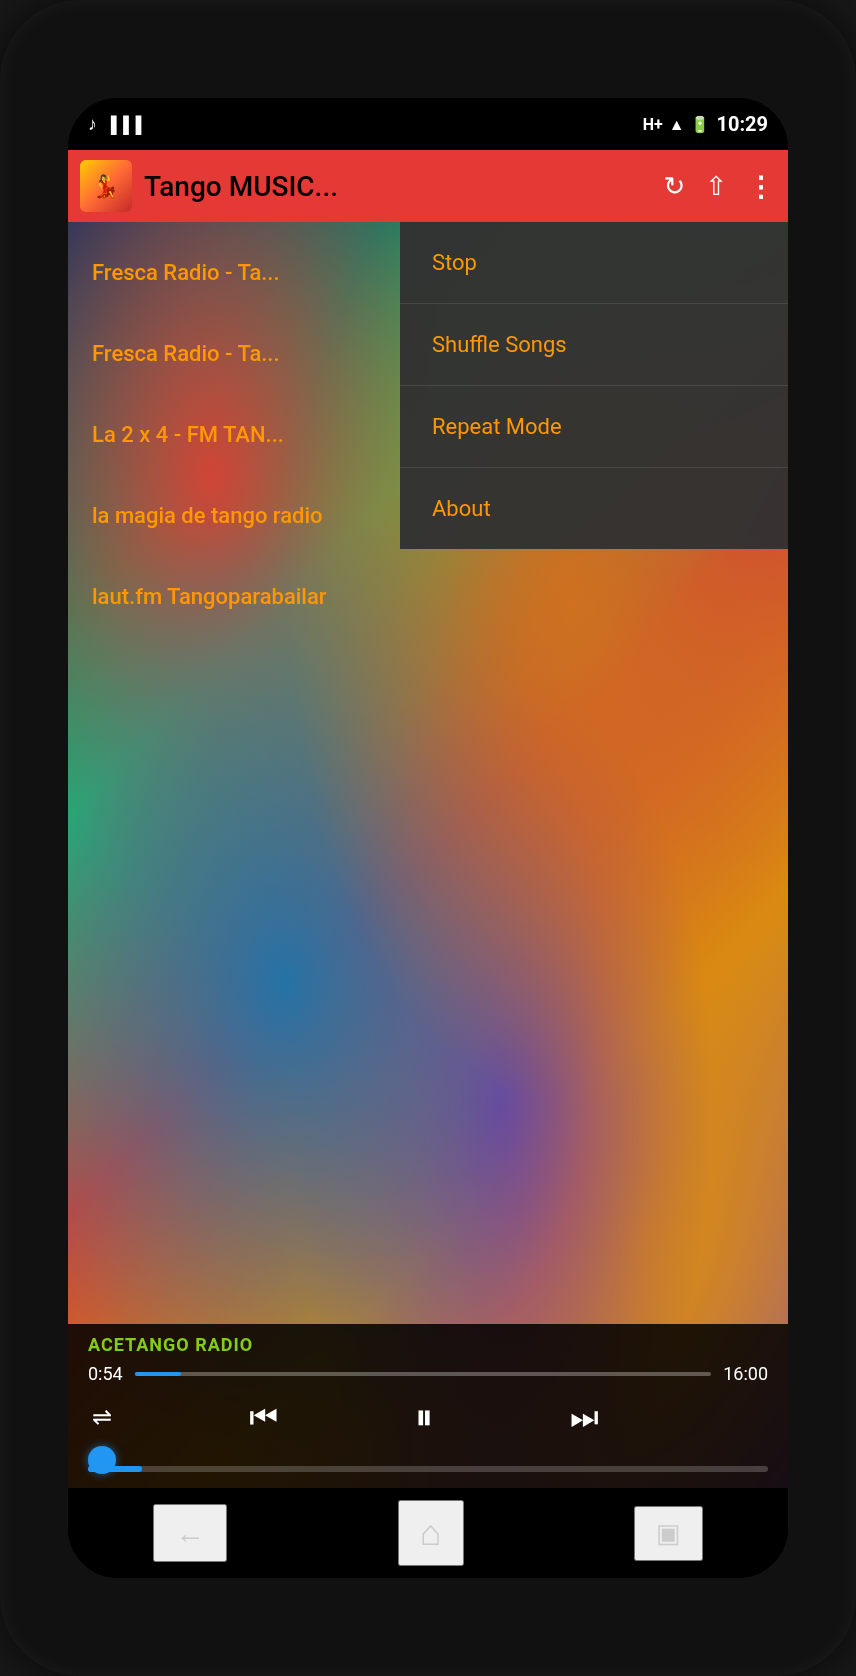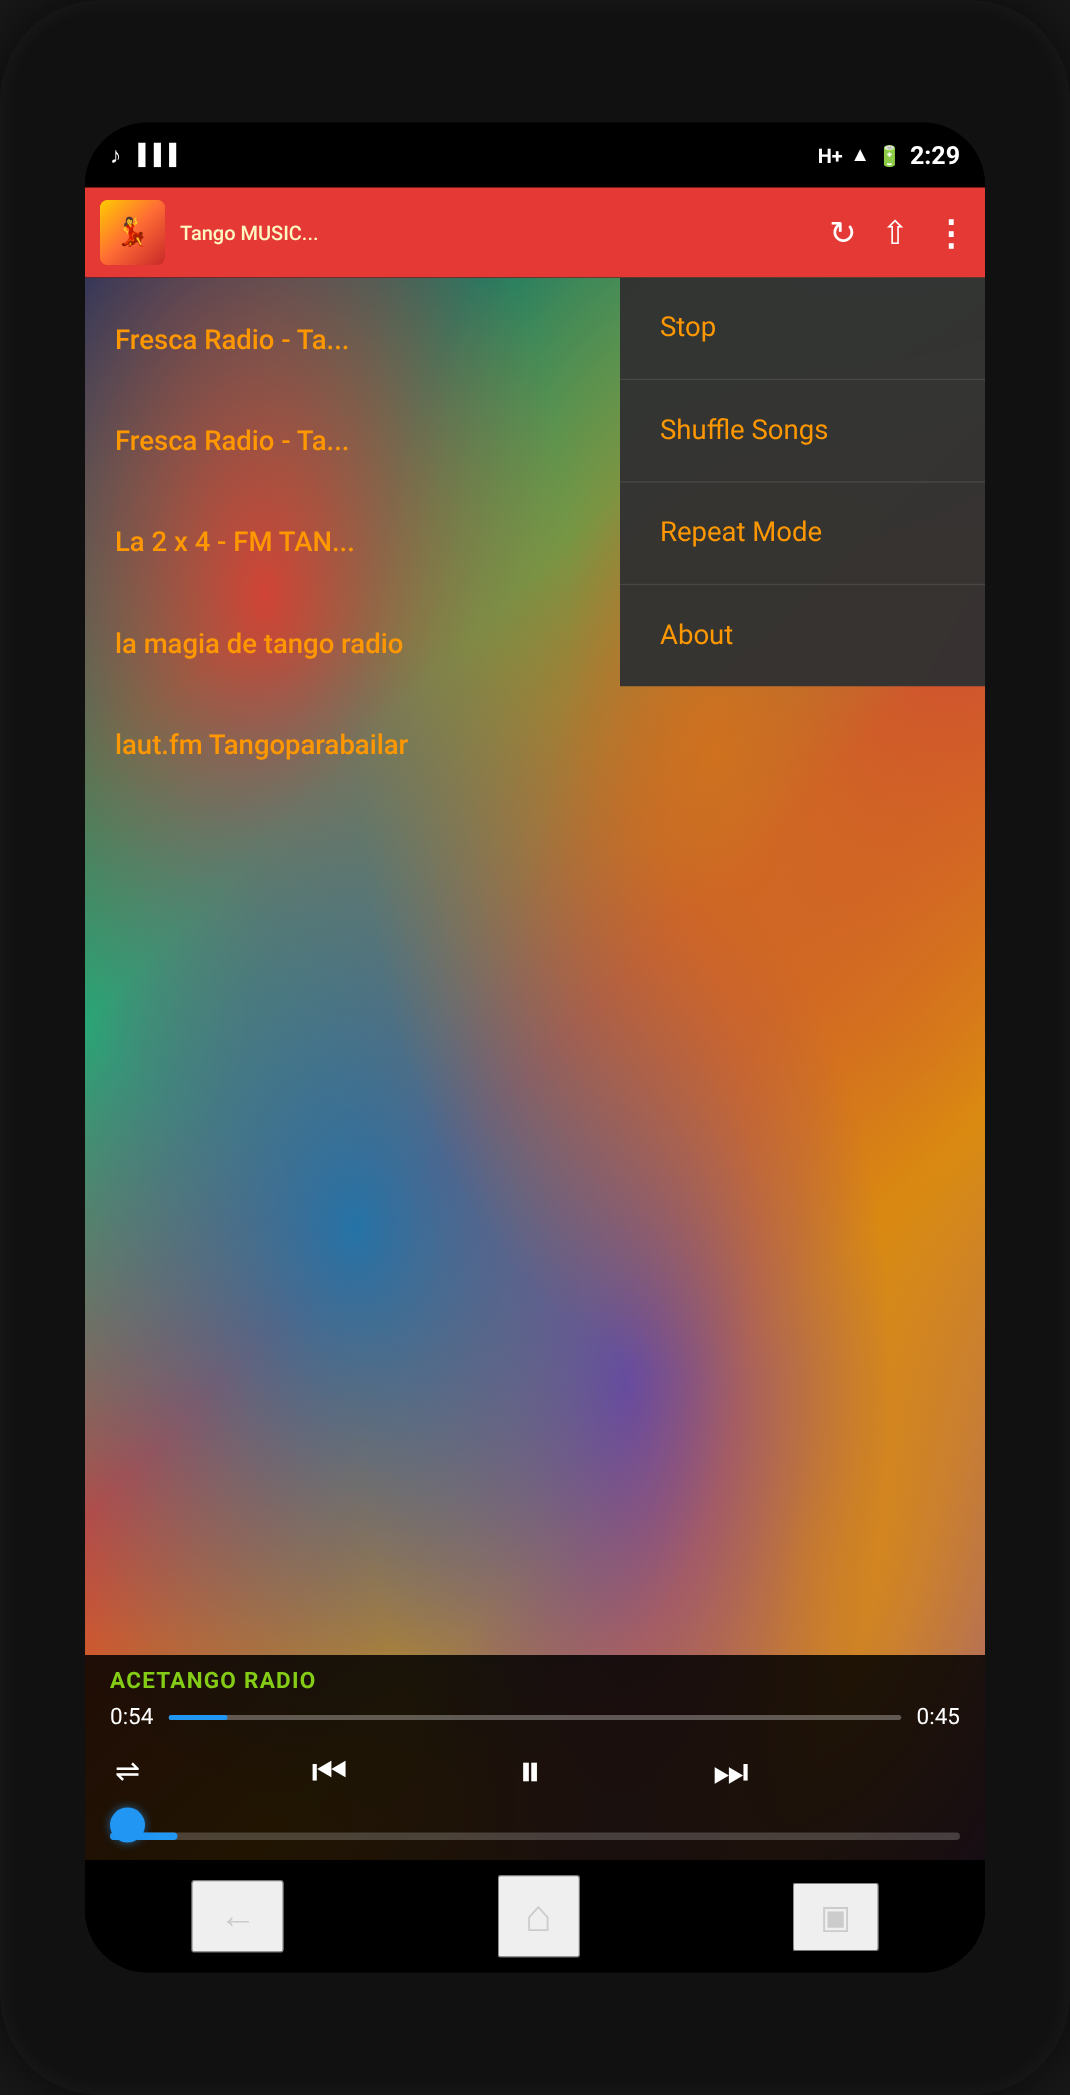--- a/index.html
+++ b/index.html
@@ -95,22 +95,22 @@
       height: 100%;
       background: linear-gradient(135deg, #ffcc02, #ff6b35, #c62828);
       border-radius: 6px;
       display: flex;
       align-items: center;
       justify-content: center;
       font-size: 22px;
     }
 
     .app-title {
-      color: #fef9c3;
-      font-size: 16px;
+      color: #000000;
+      font-size: 28px;
       font-weight: 500;
       flex: 1;
     }
 
     .header-icons {
       display: flex;
       align-items: center;
       gap: 20px;
     }
 
@@ -140,21 +140,21 @@
         radial-gradient(ellipse at 80% 80%, #f39c12 0%, transparent 30%),
         linear-gradient(135deg, #1a3a6b 0%, #2ecc71 30%, #e74c3c 50%, #f39c12 70%, #9b59b6 100%);
       opacity: 0.9;
     }
 
     
     .dropdown-menu {
       position: absolute;
       top: 0;
       right: 0;
-      width: 292px;
+      width: 388px;
       background: rgba(50, 50, 50, 0.97);
       z-index: 10;
     }
 
     .dropdown-item {
       padding: 28px 32px;
       color: #ff9800;
       font-size: 22px;
       cursor: pointer;
       border-bottom: 1px solid rgba(255,255,255,0.1);
@@ -283,21 +283,21 @@
 
     <div class="status-bar">
       <div class="status-left">
         <span class="status-icon">♪</span>
         <span class="status-icon" style="font-size:16px; letter-spacing:1px;">▐▐▐</span>
       </div>
       <div class="status-right">
         <span style="font-size:16px;">H+</span>
         <span style="font-size:16px;">▲</span>
         <span style="font-size:16px;">🔋</span>
-        <span style="font-size:20px; font-weight:bold;">2:29</span>
+        <span style="font-size:20px; font-weight:bold;">10:29</span>
       </div>
     </div>
 
     <div class="app-header">
       <div class="app-logo">
         <div class="app-logo-inner">💃</div>
       </div>
       <span class="app-title">Tango MUSIC...</span>
       <div class="header-icons">
         <span class="header-icon" style="font-size:26px;">↻</span>
@@ -343,21 +343,21 @@
         </div>
       </div>
 
       <div class="now-playing">
         <div class="now-playing-title">ACETANGO RADIO</div>
         <div class="progress-bar-row">
           <span>0:54</span>
           <div class="progress-bar">
             <div class="progress-fill"></div>
           </div>
-          <span>0:45</span>
+          <span>16:00</span>
         </div>
         <div class="player-controls">
           <button class="player-btn shuffle-btn">⇌</button>
           <button class="player-btn" style="font-size:32px;">⏮</button>
           <button class="player-btn play-pause-btn">⏸</button>
           <button class="player-btn" style="font-size:32px;">⏭</button>
           <div style="width:28px;"></div>
         </div>
         <div style="position:relative; height:36px; padding: 0 20px;">
           <div style="height:6px; background:rgba(255,255,255,0.2); border-radius:3px; position:relative; top:14px;">

